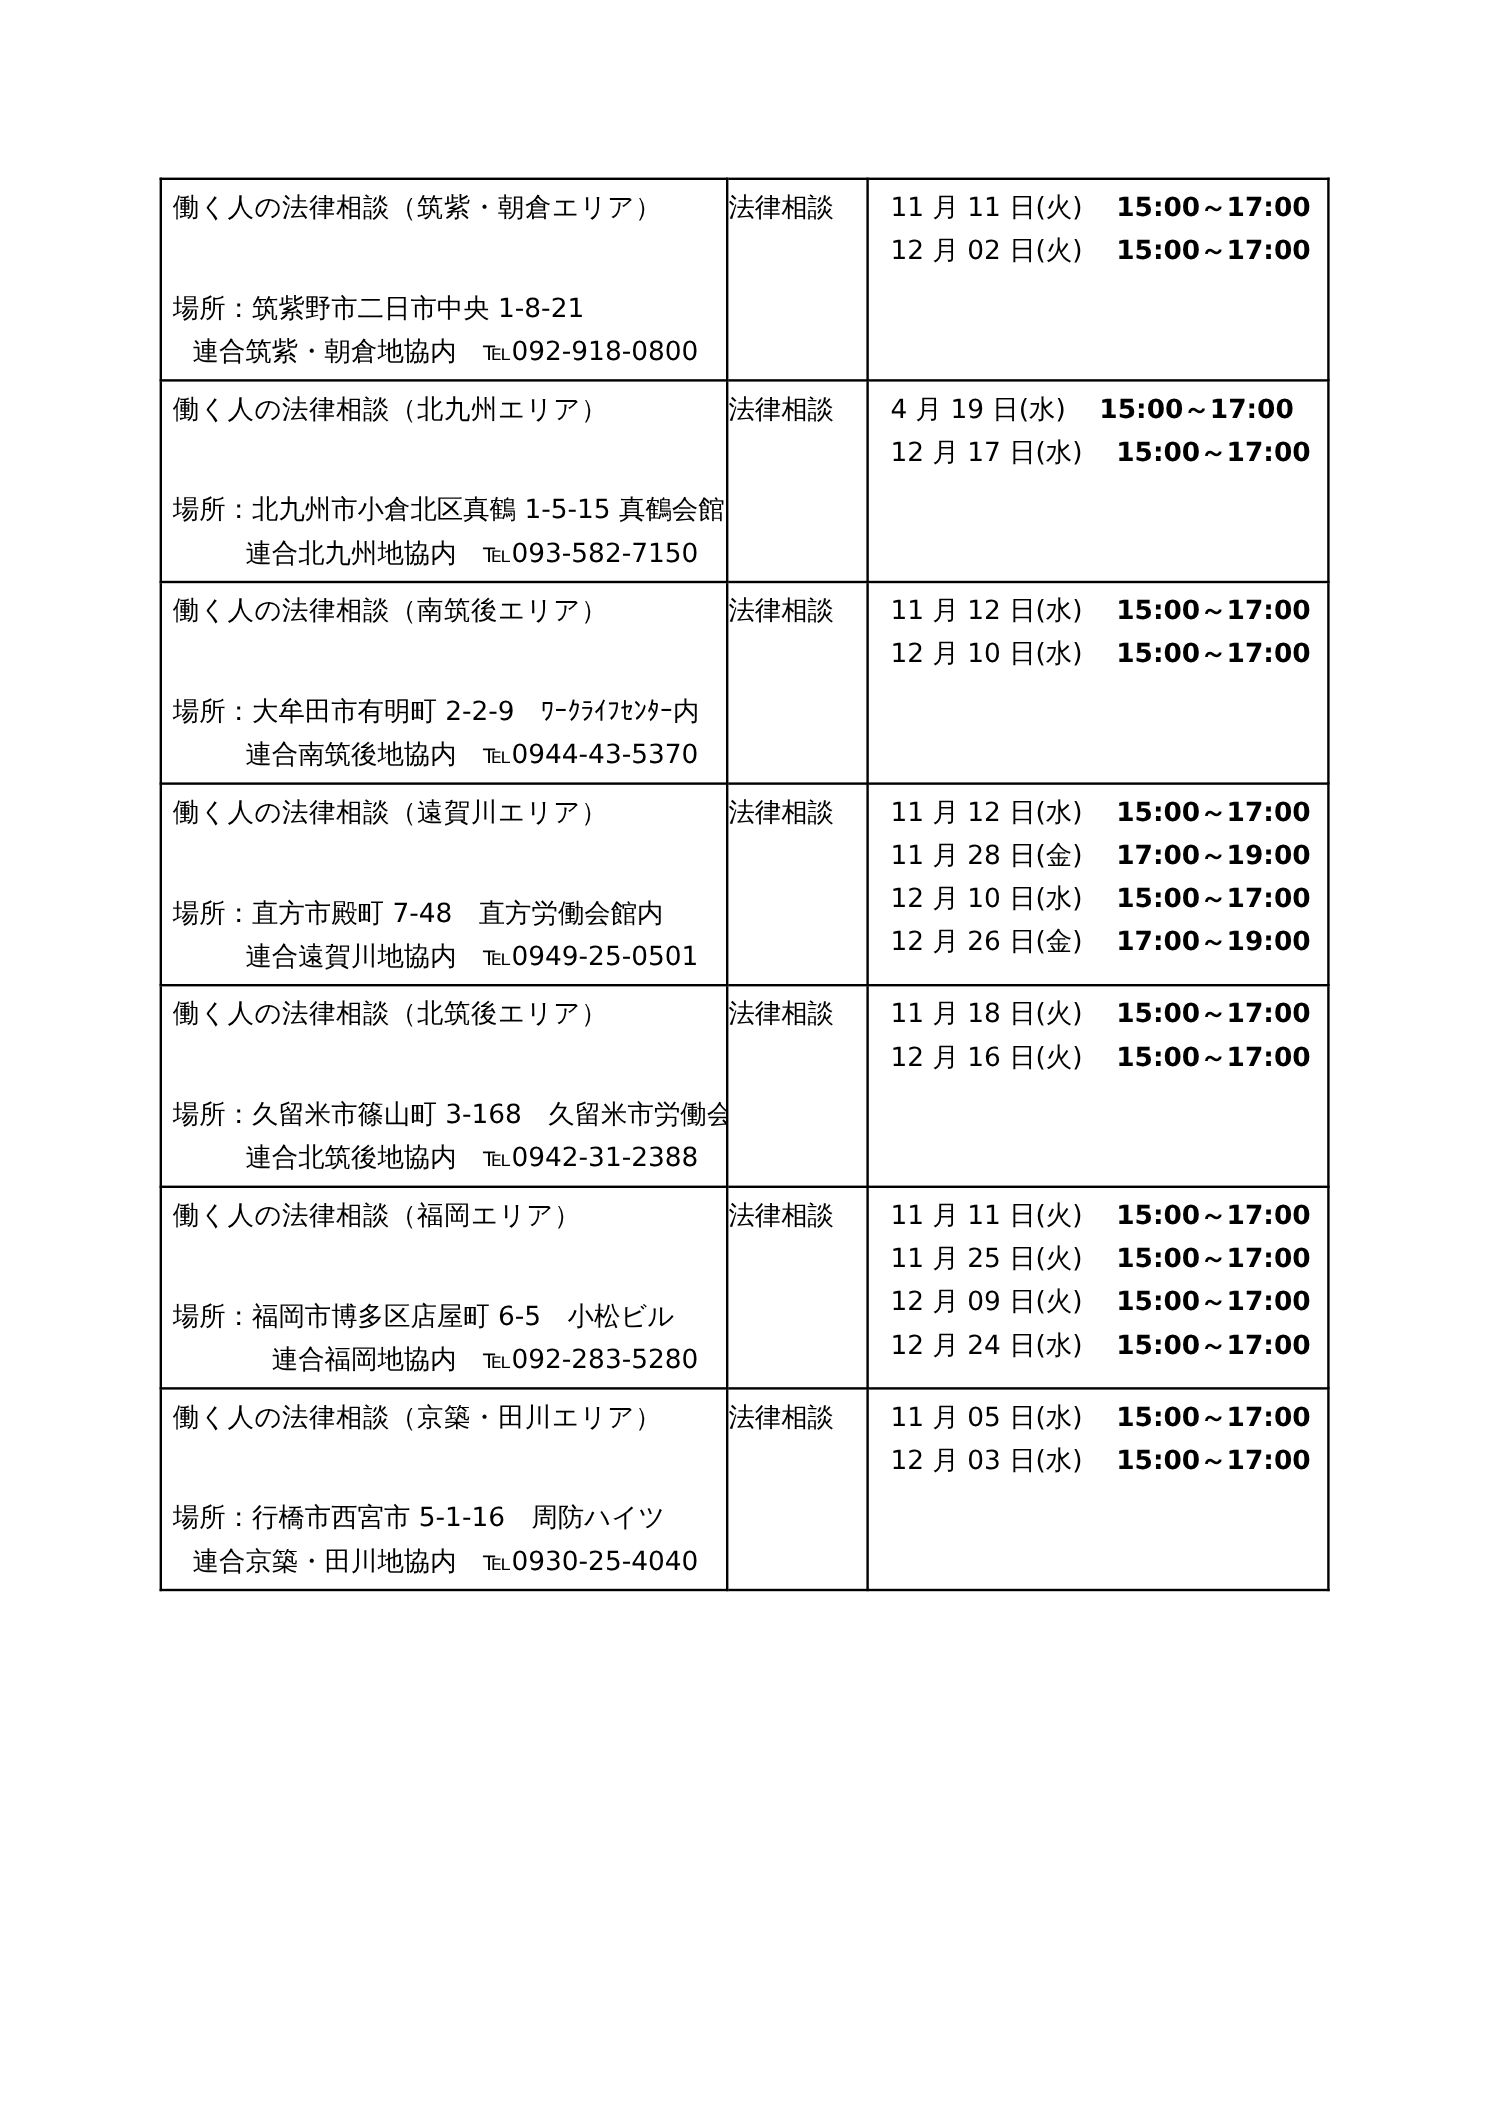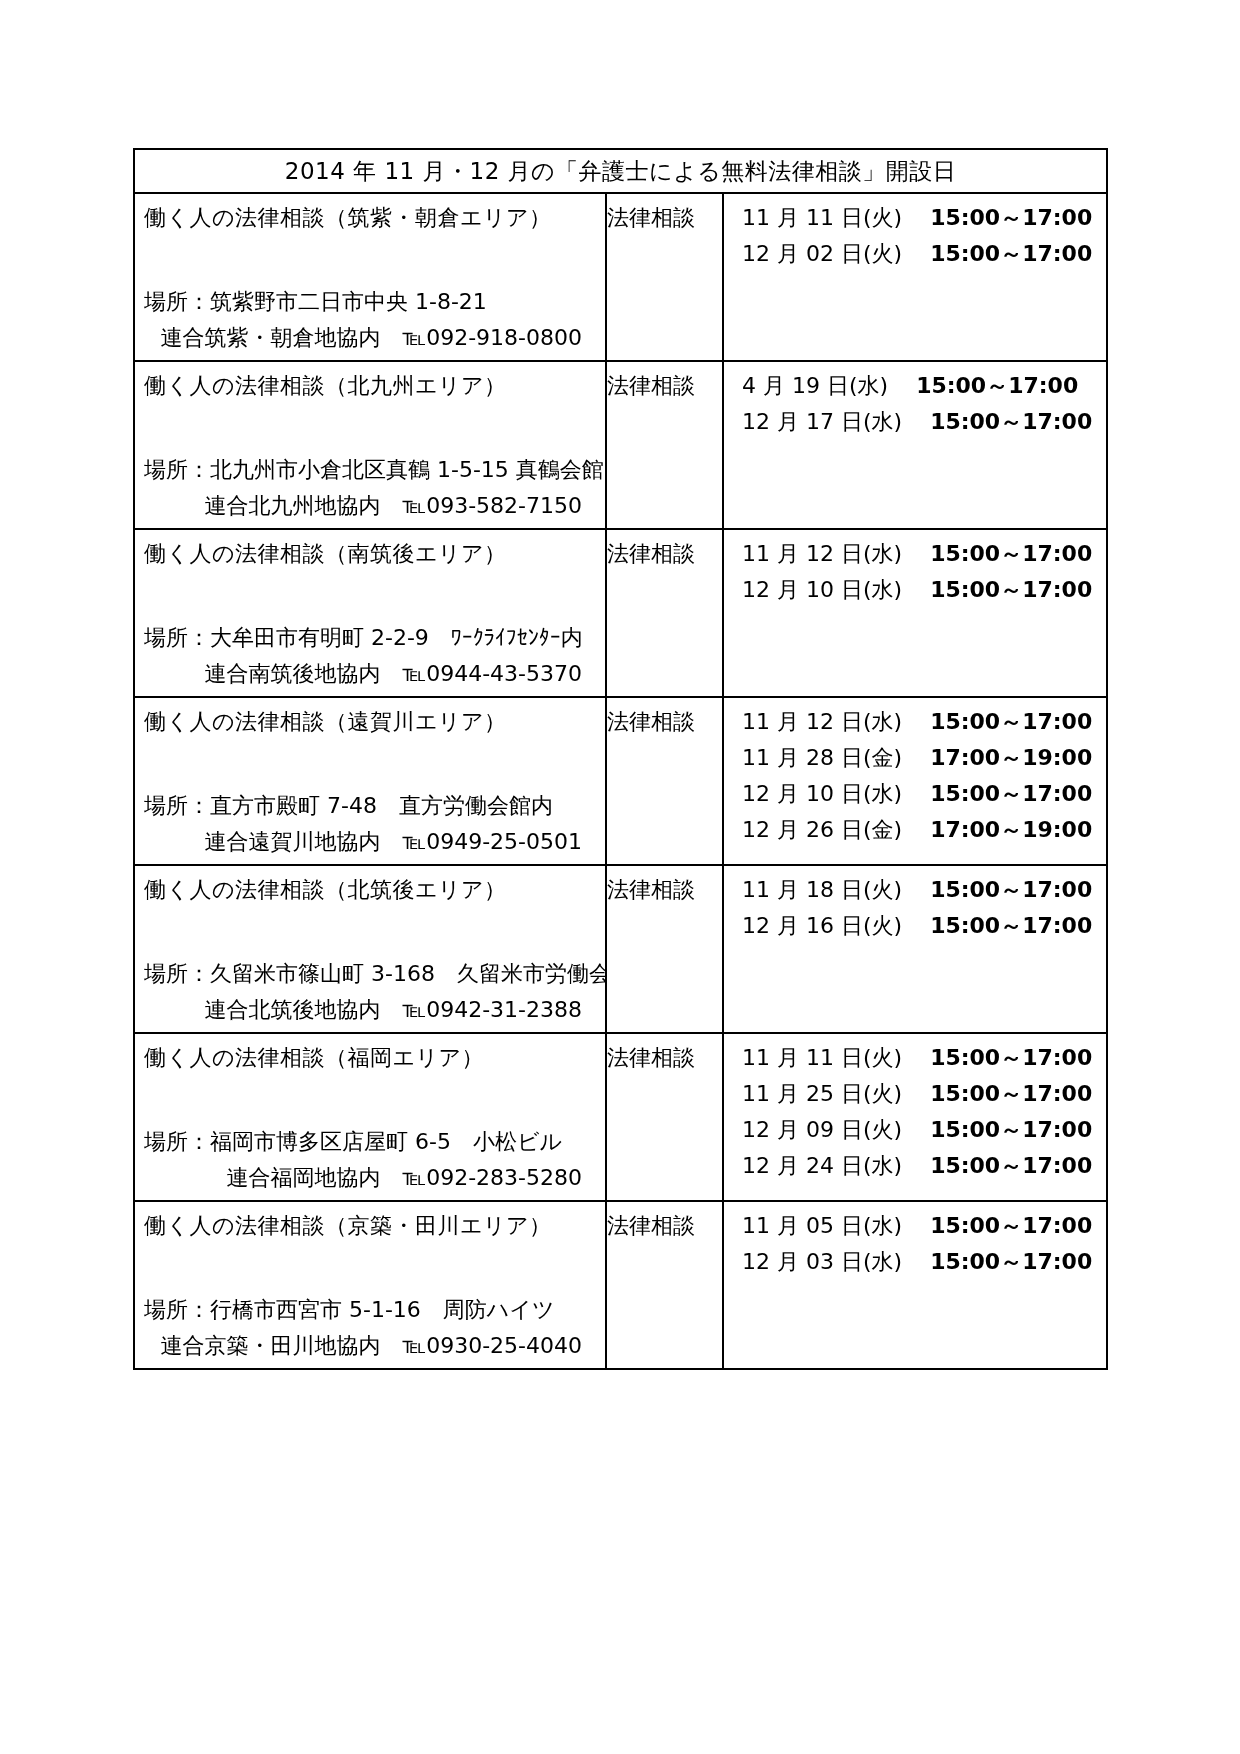--- a/index.html
+++ b/index.html
@@ -56,23 +56,20 @@
 <body>
 
 <div class="page">
   <table class="schedule">
     <colgroup>
         <col class="c1">
         <col class="c2">
         <col class="c3">
       </colgroup>
     <tbody id="schedule-body">
-      <tr>
-        <td colspan="3" class="title-cell">2014 年 11 月・12 月の「弁護士による無料法律相談」開設日</td>
-      </tr>
 
   <tr>
     <td class="cell-left">
       <div class="line area-name">働く人の法律相談（筑紫・朝倉エリア）</div>
       <div class="line area-location">場所：筑紫野市二日市中央 1-8-21</div>
       <div class="line area-contact">連合筑紫・朝倉地協内　℡092-918-0800</div>
     </td>
     <td class="cell-type">
       <div class="line type-label">法律相談</div>
     </td>

